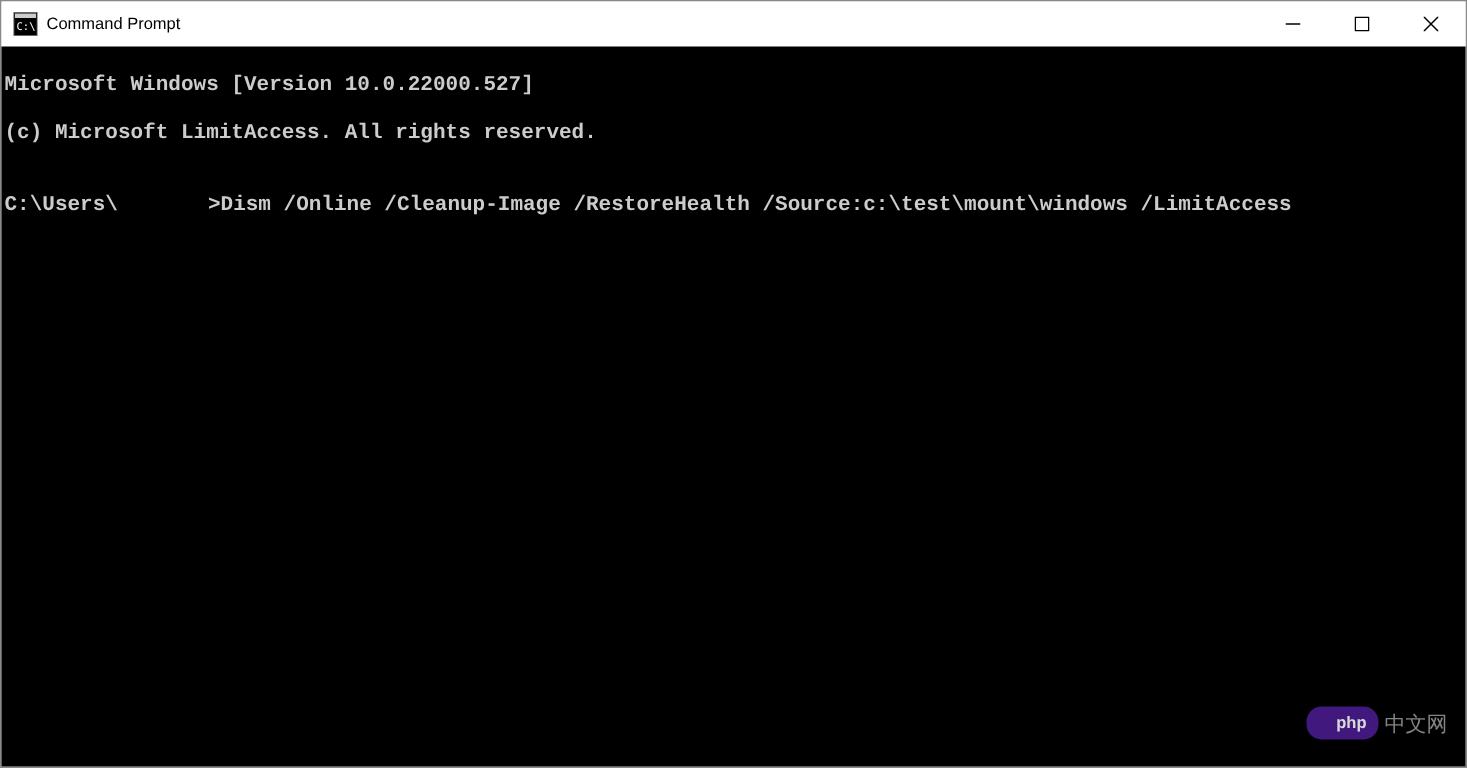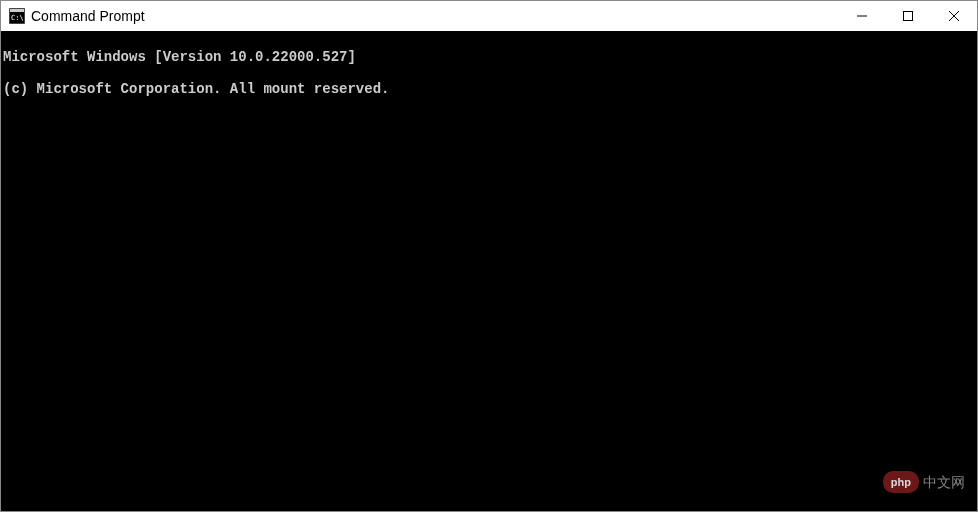--- a/index.html
+++ b/index.html
@@ -37,21 +37,21 @@
       margin-right: 6px;
       display: flex;
       align-items: center;
       justify-content: center;
     }
     .app-icon svg {
       width: 16px;
       height: 16px;
     }
     .title-text {
-      font-size: 14px;
+      font-size: 11px;
       color: #000;
       flex: 1;
     }
     .window-controls {
       display: flex;
       height: 100%;
     }
     .win-btn {
       width: 46px;
       height: 30px;
@@ -91,26 +91,26 @@
     .watermark {
       position: absolute;
       bottom: 18px;
       right: 12px;
       display: flex;
       align-items: center;
       gap: 4px;
       opacity: 0.85;
     }
     .watermark-badge {
-      background: #7f1d1d;
+      background: #4c1d95;
       color: #fff;
       font-family: Arial, sans-serif;
       font-weight: bold;
       font-size: 11px;
-      padding: 3px 8px 3px 8px;
+      padding: 3px 8px 3px 20px;
       border-radius: 10px 10px 10px 10px;
       position: relative;
     }
     .watermark-text {
       color: #9c9c9c;
       font-family: "Microsoft YaHei", sans-serif;
       font-size: 14px;
     }
   </style>
 </head>
@@ -140,20 +140,21 @@
       <button class="win-btn close">
         <svg viewBox="0 0 10 10">
           <line x1="0" y1="0" x2="10" y2="10" stroke="#000" stroke-width="1"></line>
           <line x1="10" y1="0" x2="0" y2="10" stroke="#000" stroke-width="1"></line>
         </svg>
       </button>
     </div>
   </div>
   <div class="terminal">
 <div class="terminal-line">Microsoft Windows [Version 10.0.22000.527]</div>
-<div class="terminal-line">(c) Microsoft Corporation. All mount reserved.</div>
+<div class="terminal-line">(c) Microsoft LimitAccess. All rights reserved.</div>
 <div class="terminal-line"></div>
+<div class="terminal-line"><span>C:\Users\</span><span class="redacted">&nbsp;&nbsp;&nbsp;&nbsp;&nbsp;&nbsp;&nbsp;</span><span>&gt;</span><span>Dism /Online /Cleanup-Image /RestoreHealth /Source:c:\test\mount\windows /LimitAccess</span></div>
     <div class="watermark">
       <span class="watermark-badge">php</span>
       <span class="watermark-text">中文网</span>
     </div>
   </div>
 </div>
 
 </body></html>

